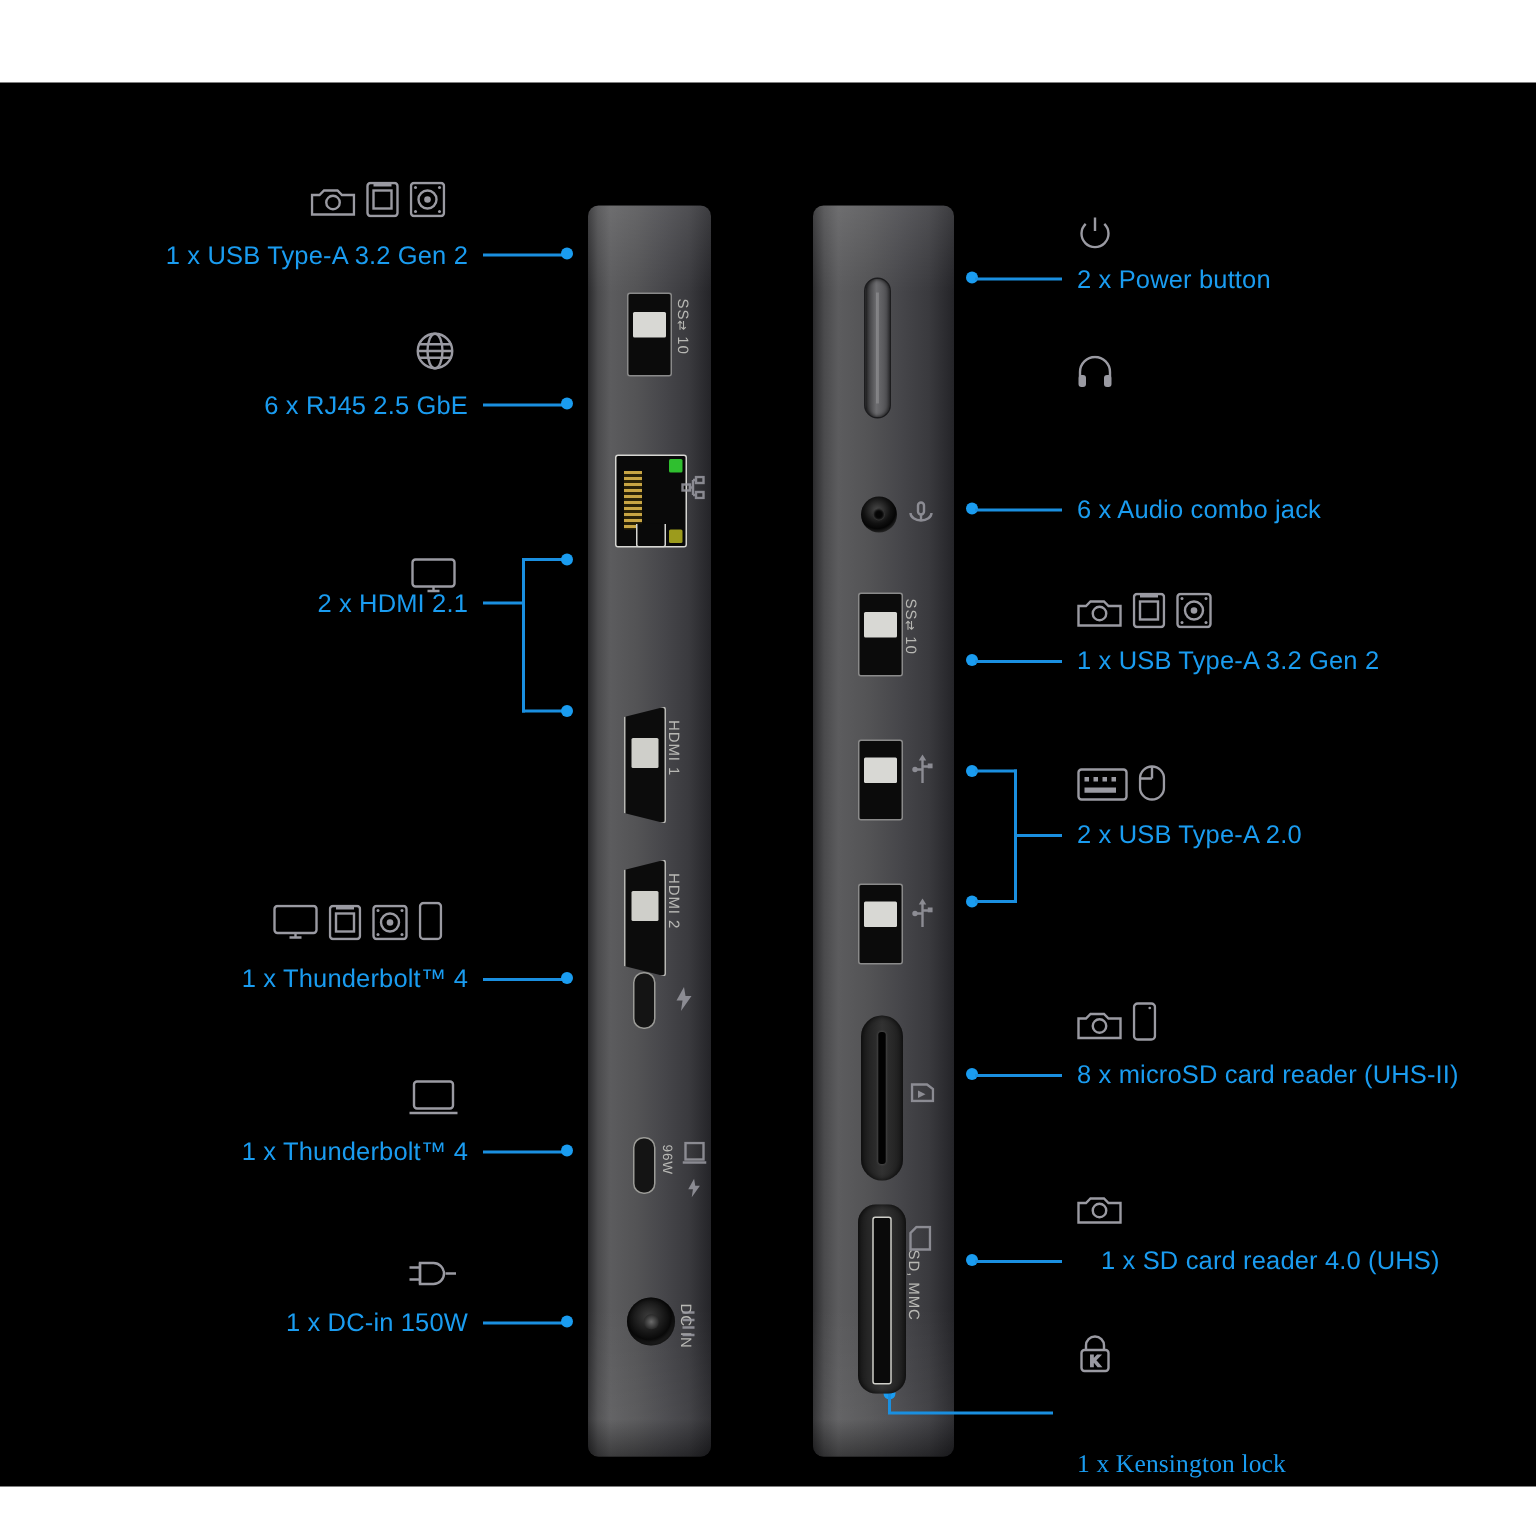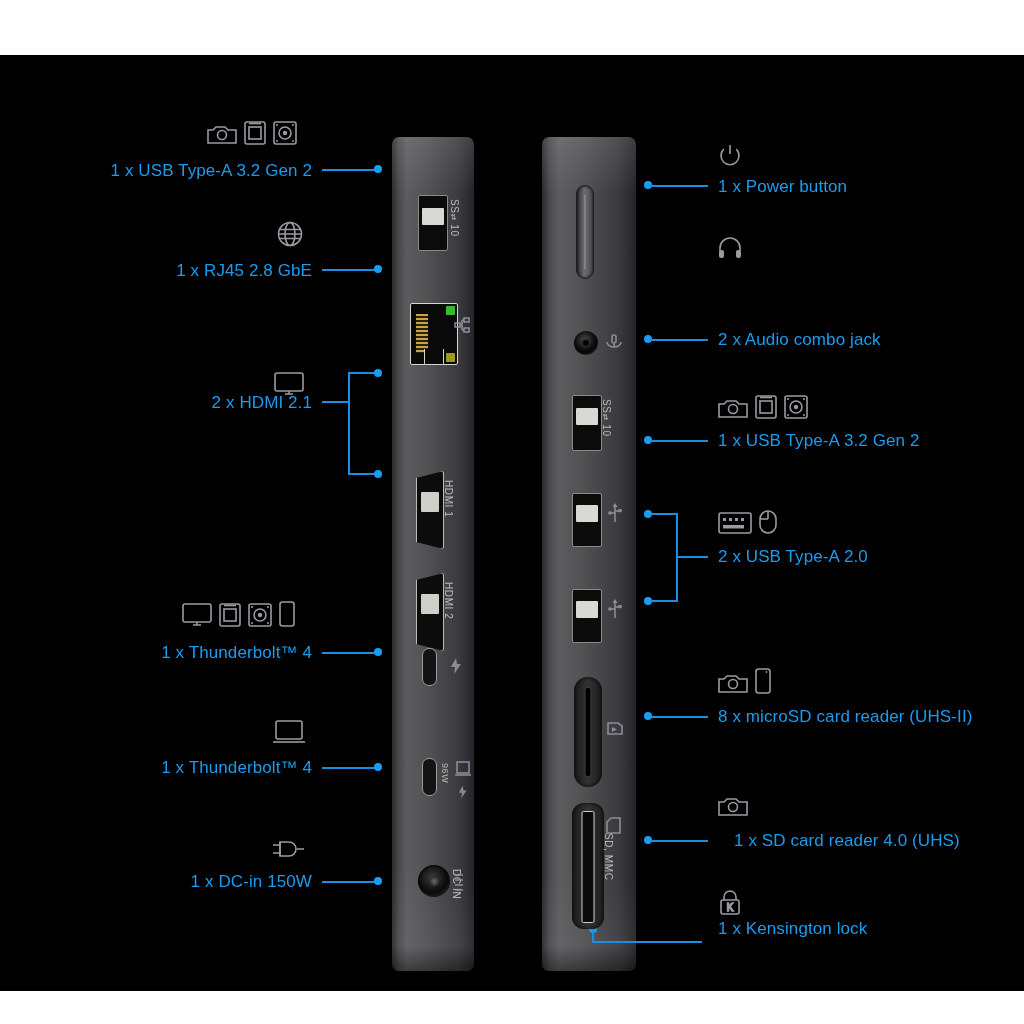--- a/index.html
+++ b/index.html
@@ -336,21 +336,21 @@
     <div class="callout">
       <div class="icons" style="left:277px; top:166px;">
         <span>
           <svg class="ic" width="26" height="26" viewBox="0 0 26 26">
             <circle cx="13" cy="13" r="11.5"></circle>
             <ellipse cx="13" cy="13" rx="5" ry="11.5"></ellipse>
             <path d="M2 8.5h22M2 17.5h22M1.5 13h23"></path>
           </svg>
         </span>
       </div>
-      <div class="label r" style="left:0; top:206px; width:312px;">1 x RJ45 2.8 GbE</div>
+      <div class="label r" style="left:0; top:206px; width:312px;">6 x RJ45 2.5 GbE</div>
       <div class="leader" style="left:322px; top:214px; width:58px;"></div>
       <div class="dot" style="left:374px; top:210px;"></div>
     </div>
 
     <div class="callout">
       <div class="icons" style="left:274px; top:317px;">
         <span>
           <svg class="ic" width="30" height="24" viewBox="0 0 30 24">
             <rect x="1" y="1" width="28" height="18" rx="2"></rect>
             <path d="M11 22h8M15 19v3"></path>
@@ -435,36 +435,36 @@
       <div class="icons" style="left:718px; top:88px;">
         <span>
           <svg class="ic" width="24" height="24" viewBox="0 0 24 24">
             <path d="M5.8 6.2a9 9 0 1 0 12.4 0"></path>
               <path d="M12 2v9"></path>
           </svg>
         </span>
       </div>
       <div class="dot" style="left:644px; top:126px;"></div>
       <div class="leader" style="left:650px; top:130px; width:58px;"></div>
-      <div class="label" style="left:718px; top:122px;">1 x Power button</div>
+      <div class="label" style="left:718px; top:122px;">2 x Power button</div>
     </div>
 
     <div class="callout">
       <div class="icons" style="left:718px; top:182px;">
         <span>
           <svg class="ic" width="24" height="22" viewBox="0 0 24 22">
             <path d="M2 14V11a10 10 0 0 1 20 0v3"></path>
             <rect x="1" y="13" width="5" height="8" rx="2" class="f"></rect>
             <rect x="18" y="13" width="5" height="8" rx="2" class="f"></rect>
           </svg>
         </span>
       </div>
       <div class="dot" style="left:644px; top:280px;"></div>
       <div class="leader" style="left:650px; top:284px; width:58px;"></div>
-      <div class="label" style="left:718px; top:275px;">2 x Audio combo jack</div>
+      <div class="label" style="left:718px; top:275px;">6 x Audio combo jack</div>
     </div>
 
     <div class="callout">
       <div class="icons" style="left:718px; top:340px;">
         <span>
           <svg class="ic" width="30" height="22" viewBox="0 0 30 22">
             <path d="M1 7h5l3-3h9l3 3h8v13H1z"></path>
               <circle cx="15" cy="12" r="4.5"></circle>
           </svg>
         </span>
@@ -560,17 +560,17 @@
           <svg class="ic" width="24" height="26" viewBox="0 0 24 26">
             <path d="M6 10V7a6 6 0 0 1 12 0v3"></path>
             <rect x="3" y="10" width="18" height="14" rx="2"></rect>
             <text x="12" y="20.5" text-anchor="middle" font-size="10" font-family="Liberation Sans, sans-serif" fill="#9a9aa2" stroke="none">K</text>
           </svg>
         </span>
       </div>
       <div class="dot" style="left:589px; top:870px;"></div>
       <div class="leader-v" style="left:592px; top:874px; height:13px;"></div>
       <div class="leader" style="left:592px; top:886px; width:110px;"></div>
-      <div class="label" style="left:718px; top:864px;">1 x Kensington lock</div>
+      <div class="label" style="left:718px; top:911px;font-family:Liberation Serif, serif;">1 x Kensington lock</div>
     </div>
 
   </div>
 </div>
 
 </body></html>

